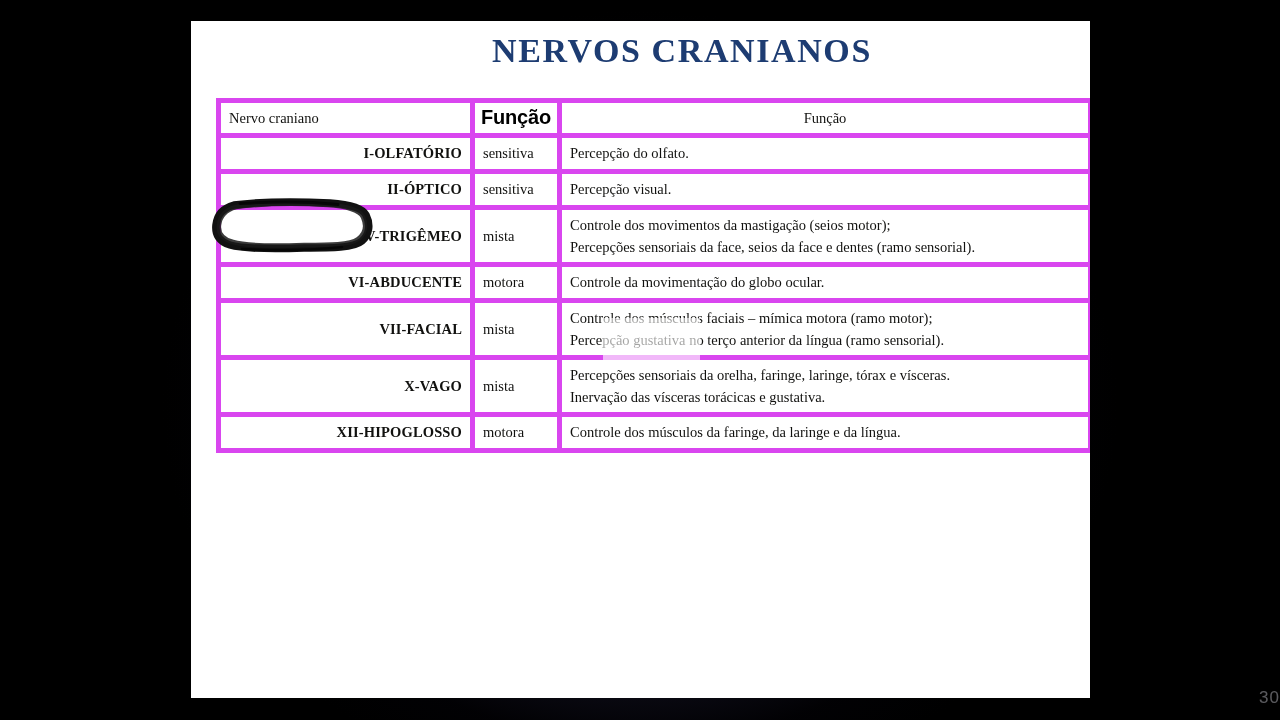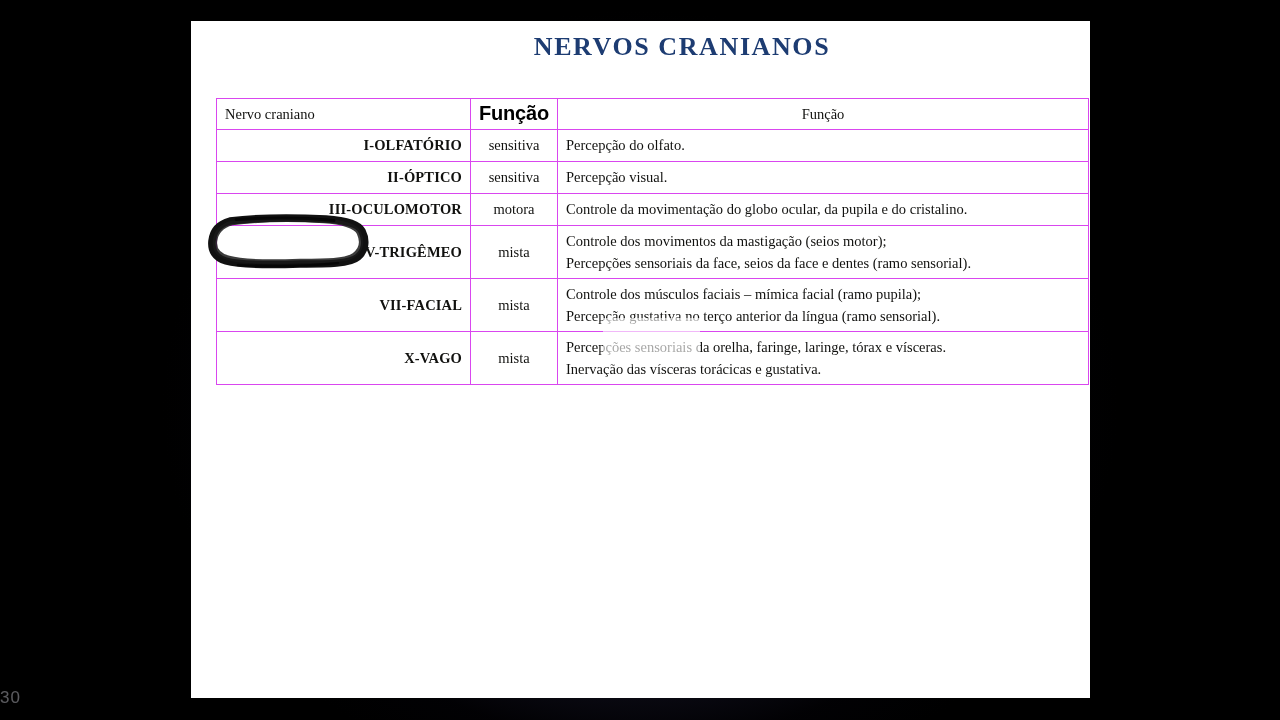--- a/index.html
+++ b/index.html
@@ -56,40 +56,40 @@
   }
 
   #slide-title {
     position: absolute;
     left: 0;
     top: 11px;
     width: 982px;
     text-align: center;
     font-family: "Liberation Serif", serif;
     font-weight: bold;
-    font-size: 26px;
+    font-size: 34px;
     letter-spacing: 1.6px;
     color: #1d3c72;
   }
 
   
   #nerve-table {
     position: absolute;
     left: 25px;
     top: 77px;
     width: 872px;
     border-collapse: collapse;
     table-layout: fixed;
   }
   #nerve-table col.c1 { width: 254px; }
   #nerve-table col.c2 { width: 87px; }
   #nerve-table col.c3 { width: 531px; }
 
   #nerve-table td, #nerve-table th {
-    border: 1px solid #d946ef;
+    border: 5px solid #d946ef;
     padding: 0 8px;
     vertical-align: middle;
     font-family: "Liberation Serif", serif;
     font-size: 14.5px;
     color: #11110f;
     line-height: 1.53;
     background: #ffffff;
   }
 
   .hdr-nerve {
@@ -122,21 +122,21 @@
     font-size: 15px;
   }
 
   td.nerve-name {
     font-weight: bold;
     text-align: right;
     letter-spacing: 0.15px;
     position: relative;
   }
   td.nerve-type {
-    text-align: center;
+    text-align: left;
     font-weight: normal;
   }
   td.nerve-func {
     text-align: left;
     font-weight: normal;
     padding-left: 9px;
   }
   td.nerve-func .ln { display: block; white-space: nowrap; font-family: Liberation Serif, serif; }
 
   tr.r-single td { height: 31px; }
@@ -180,21 +180,21 @@
     background: rgba(255,255,255,0.32);
     pointer-events: none;
   }
 
   
   .page-num {
     position: absolute;
     left: 0;
     top: 688px;
     width: 1280px;
-    text-align: left;
+    text-align: right;
     font-family: "Liberation Sans", sans-serif;
     font-size: 17px;
     color: rgba(225,225,235,0.40);
     letter-spacing: 1px;
     pointer-events: none;
   }
 </style>
 </head>
 <body>
 
@@ -230,58 +230,65 @@
               <span class="ln">Percepção do olfato.</span>
             </td>
           </tr>
           <tr class="r-single">
             <td class="nerve-name">II-ÓPTICO</td>
             <td class="nerve-type">sensitiva</td>
             <td class="nerve-func">
               <span class="ln">Percepção visual.</span>
             </td>
           </tr>
-          <tr class="r-single">
-            <td class="nerve-name">III-OCULOMOTOR</td>
-            <td class="nerve-type">motora</td>
-            <td class="nerve-func">
-              <span class="ln">Controle da movimentação do globo ocular, da pupila e do cristalino.</span>
-            </td>
-          </tr>
           <tr class="r-double">
             <td class="nerve-name"><span class="annot-wrap">
                 <svg class="annot-svg" viewBox="0 0 168 50" xmlns="http://www.w3.org/2000/svg">
                   <path d="M22 4 C46 1, 80 0, 118 2 C134 3, 150 6, 154 14 C159 24, 157 34, 150 40 C142 47, 120 47, 92 47 C62 48, 32 48, 18 44 C7 41, 3 33, 4 24 C5 14, 11 7, 22 4 Z" fill="none" stroke="#111111" stroke-width="7.5" stroke-linejoin="round" stroke-linecap="round"></path>
                   <path d="M24 6 C48 3, 82 2, 116 4 C133 5, 148 9, 151 16 C155 25, 153 33, 146 38 C138 44, 118 44, 92 44 C63 45, 34 45, 21 41 C10 38, 6 32, 7 24 C8 15, 13 9, 24 6 Z" fill="none" stroke="#1a1a1a" stroke-width="4.5" stroke-linejoin="round" stroke-linecap="round" opacity="0.85"></path>
                   <path d="M28 2.5 C60 0.5, 96 0.5, 126 3.5" fill="none" stroke="#000" stroke-width="3" stroke-linecap="round" opacity="0.7"></path>
                   <path d="M30 48 C62 49.5, 100 49.5, 130 46" fill="none" stroke="#000" stroke-width="2.6" stroke-linecap="round" opacity="0.6"></path>
                 </svg>
               </span>V-TRIGÊMEO</td>
             <td class="nerve-type">mista</td>
             <td class="nerve-func">
               <span class="ln">Controle dos movimentos da mastigação (seios motor);</span>
               <span class="ln">Percepções sensoriais da face, seios da face e dentes (ramo sensorial).</span>
             </td>
           </tr>
+          <tr class="r-single">
+            <td class="nerve-name">VI-ABDUCENTE</td>
+            <td class="nerve-type">motora</td>
+            <td class="nerve-func">
+              <span class="ln">Controle da movimentação do globo ocular.</span>
+            </td>
+          </tr>
           <tr class="r-double">
             <td class="nerve-name">VII-FACIAL</td>
             <td class="nerve-type">mista</td>
             <td class="nerve-func">
-              <span class="ln">Controle dos músculos faciais – mímica facial (ramo pupila);</span>
+              <span class="ln">Controle dos músculos faciais – mímica motora (ramo motor);</span>
               <span class="ln">Percepção gustativa no terço anterior da língua (ramo sensorial).</span>
             </td>
           </tr>
           <tr class="r-double">
             <td class="nerve-name">X-VAGO</td>
             <td class="nerve-type">mista</td>
             <td class="nerve-func">
               <span class="ln">Percepções sensoriais da orelha, faringe, laringe, tórax e vísceras.</span>
               <span class="ln">Inervação das vísceras torácicas e gustativa.</span>
             </td>
           </tr>
+          <tr class="r-single">
+            <td class="nerve-name">XII-HIPOGLOSSO</td>
+            <td class="nerve-type">motora</td>
+            <td class="nerve-func">
+              <span class="ln">Controle dos músculos da faringe, da laringe e da língua.</span>
+            </td>
+          </tr>
         </tbody>
     </table>
 
     <div class="ghost-box"></div>
     <div class="ghost-box2"></div>
 
   </div>
 
   <div class="page-num">30</div>
 

